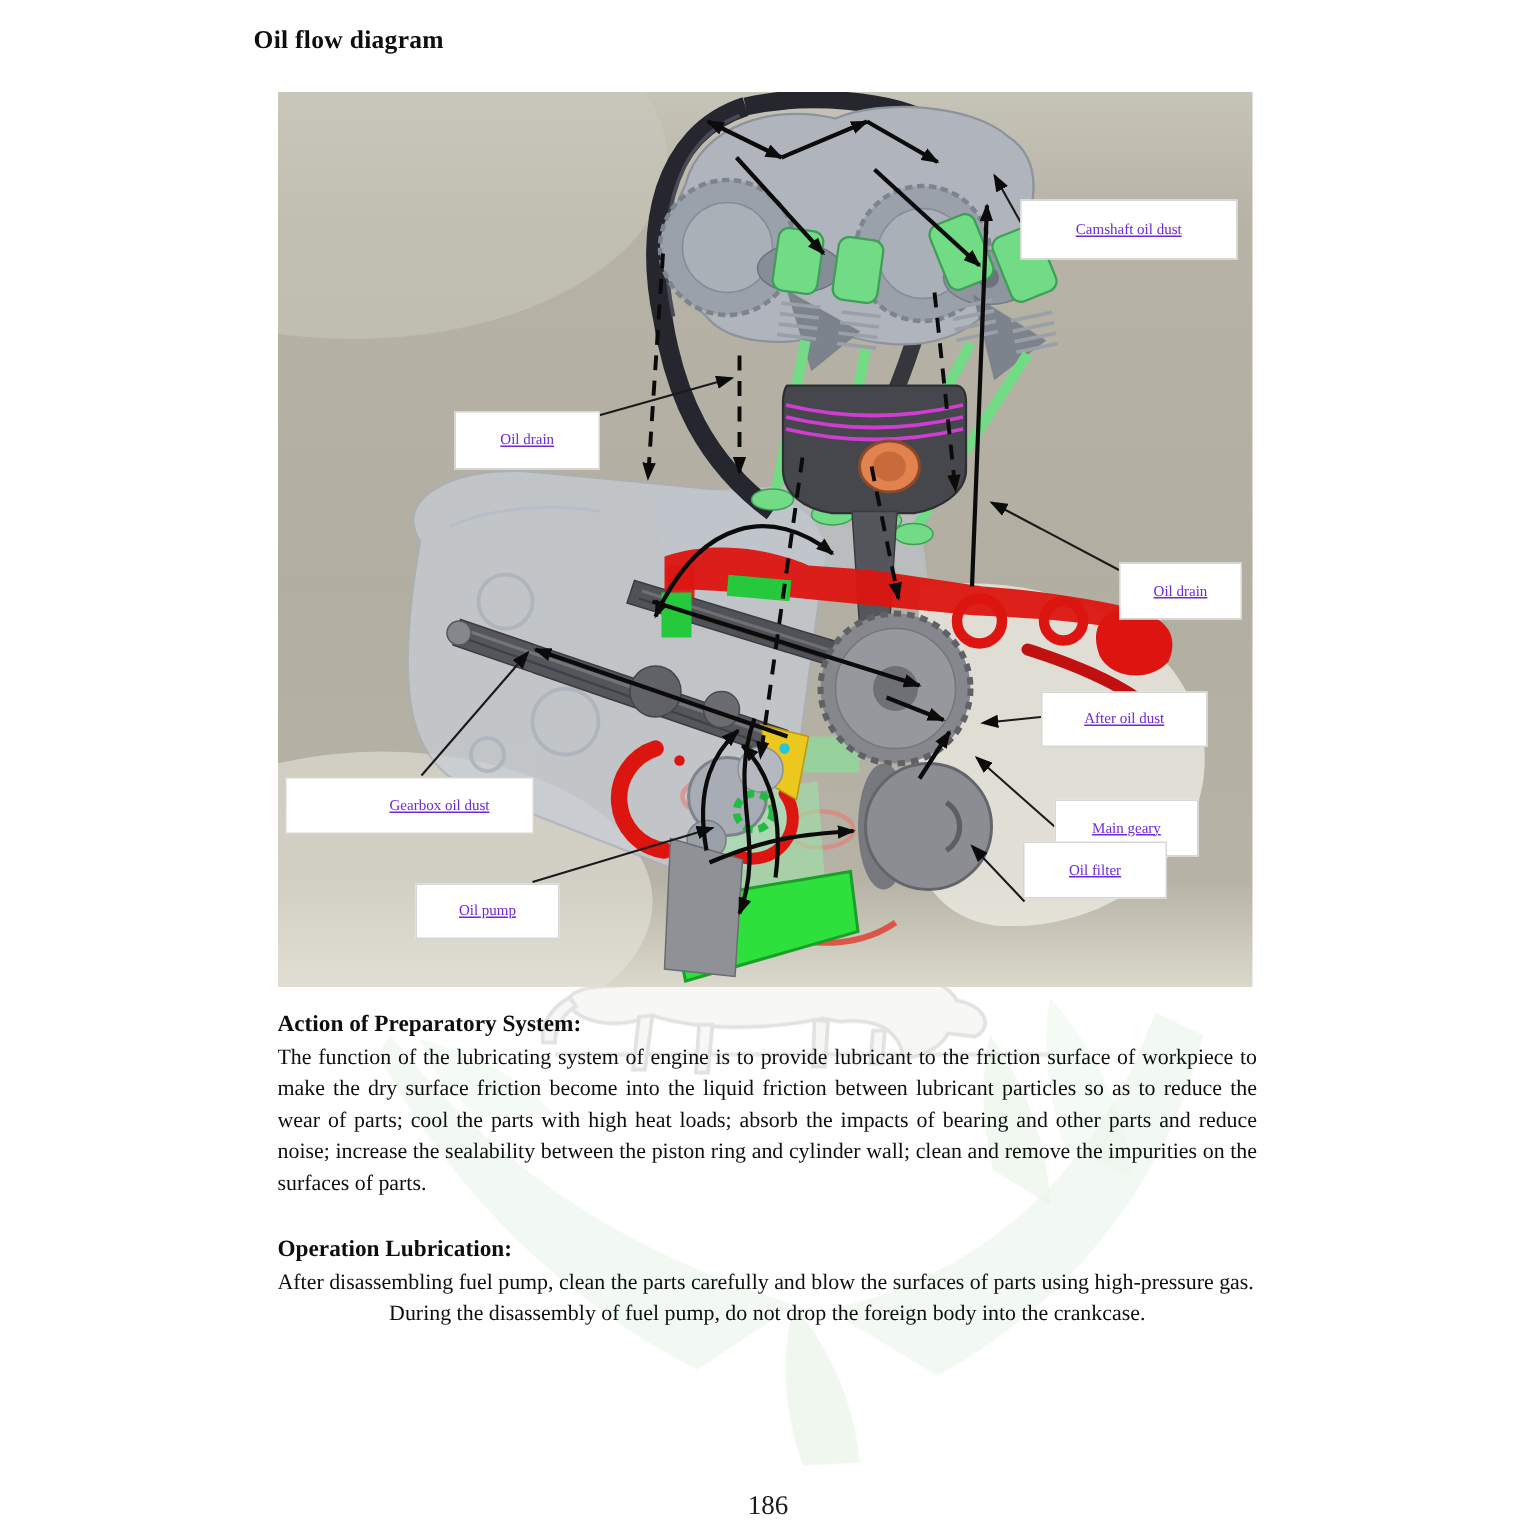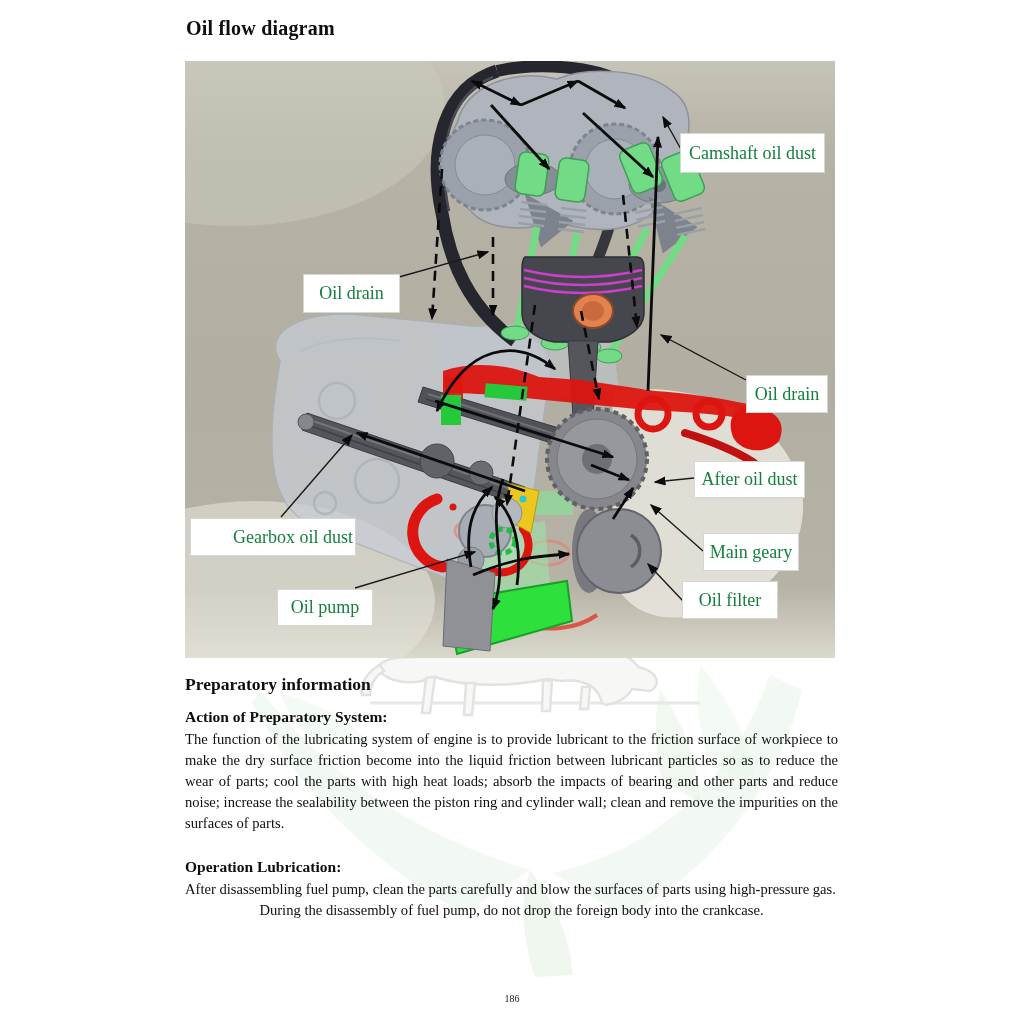--- a/index.html
+++ b/index.html
@@ -2,53 +2,53 @@
 <html><head>
 <meta charset="utf-8">
 <style>
   html,body{margin:0;padding:0;}
   body{
     width:1024px;height:1024px;background:#ffffff;
     font-family:"Liberation Serif","DejaVu Serif",serif;
     color:#0e0e0e;position:relative;overflow:hidden;
   }
   .page-title{
-    position:absolute;left:186px;top:17px;
-    font-size:20px;font-weight:bold;letter-spacing:.2px;
+    position:absolute;left:169px;top:17px;
+    font-size:17px;font-weight:bold;letter-spacing:.2px;
   }
   .diagram{
     position:absolute;left:185px;top:61px;width:650px;height:597px;
     background:linear-gradient(180deg,#c6c3b7 0%,#b6b3a6 15%,#b2afa2 55%,#b6b3a6 88%,#dbd8cc 100%);
   }
   .diagram svg{position:absolute;left:0;top:0;}
   .dlabel{
     position:absolute;background:#ffffff;border:1px solid #d6d6d4;
     display:flex;align-items:center;justify-content:center;
-    font-size:18px;color:#15803d;white-space:nowrap;
+    font-size:10px;color:#6d28d9;white-space:nowrap;text-decoration:underline;
   }
   .lbl-camshaft{left:495px;top:72px;width:143px;height:38px;}
   .lbl-oildrain-top{left:118px;top:213px;width:95px;height:37px;}
   .lbl-oildrain-right{left:561px;top:314px;width:80px;height:36px;}
   .lbl-crank{left:509px;top:400px;width:109px;height:35px;}
   .lbl-gearbox{left:5px;top:457px;width:124px;height:36px;padding-left:40px;}
   .lbl-maingeary{left:518px;top:472px;width:94px;height:36px;}
   .lbl-oilpump{left:92px;top:528px;width:94px;height:35px;}
-  .lbl-oilfilter{left:497px;top:520px;width:94px;height:36px;}
+  .lbl-oilfilter{left:497px;top:500px;width:94px;height:36px;}
 
   .watermark{position:absolute;left:230px;top:645px;width:620px;height:380px;z-index:0;pointer-events:none;}
 
   .sections{position:absolute;left:185px;top:674px;width:653px;z-index:1;}
   .sec-h1{font-size:17.5px;font-weight:bold;margin:0 0 13px 0;}
   .sec-h2{font-size:15.5px;font-weight:bold;margin:0 0 3px 0;}
   .sec-h2.mt{margin-top:24px;}
   .sec-p{font-size:14.6px;line-height:21px;margin:0;text-align:justify;}
   .sec-p.noj{text-align:center;}
   .page-number{
     position:absolute;left:0;right:0;top:993px;text-align:center;
-    font-size:10px;color:#1a1a1a;z-index:1;
+    font-size:18px;color:#1a1a1a;z-index:1;
   }
 </style>
 </head>
 <body>
 
 <div class="page-title">Oil flow diagram</div>
 
 <svg class="watermark" viewBox="0 0 620 380" aria-hidden="true">
   <g opacity="0.5">
 
@@ -290,21 +290,20 @@
   <div class="dlabel lbl-oildrain-top">Oil drain</div>
   <div class="dlabel lbl-oildrain-right">Oil drain</div>
   <div class="dlabel lbl-crank">After oil dust</div>
   <div class="dlabel lbl-gearbox">Gearbox oil dust</div>
   <div class="dlabel lbl-maingeary">Main geary</div>
   <div class="dlabel lbl-oilpump">Oil pump</div>
   <div class="dlabel lbl-oilfilter">Oil filter</div>
 </div>
 
 <div class="sections">
-  <div class="sec-h1">Preparatory information</div>
   <div class="sec-h2">Action of Preparatory System:</div>
   <p class="sec-p">The function of the lubricating system of engine is to provide lubricant to the friction surface of workpiece to make the dry surface friction become into the liquid friction between lubricant particles so as to reduce the wear of parts; cool the parts with high heat loads; absorb the impacts of bearing and other parts and reduce noise; increase the sealability between the piston ring and cylinder wall; clean and remove the impurities on the surfaces of parts.</p>
   <div class="sec-h2 mt">Operation Lubrication:</div>
   <p class="sec-p">After disassembling fuel pump, clean the parts carefully and blow the surfaces of parts using high-pressure gas.</p>
   <p class="sec-p noj">During the disassembly of fuel pump, do not drop the foreign body into the crankcase.</p>
 </div>
 
 <div class="page-number">186</div>
 
 </body></html>

